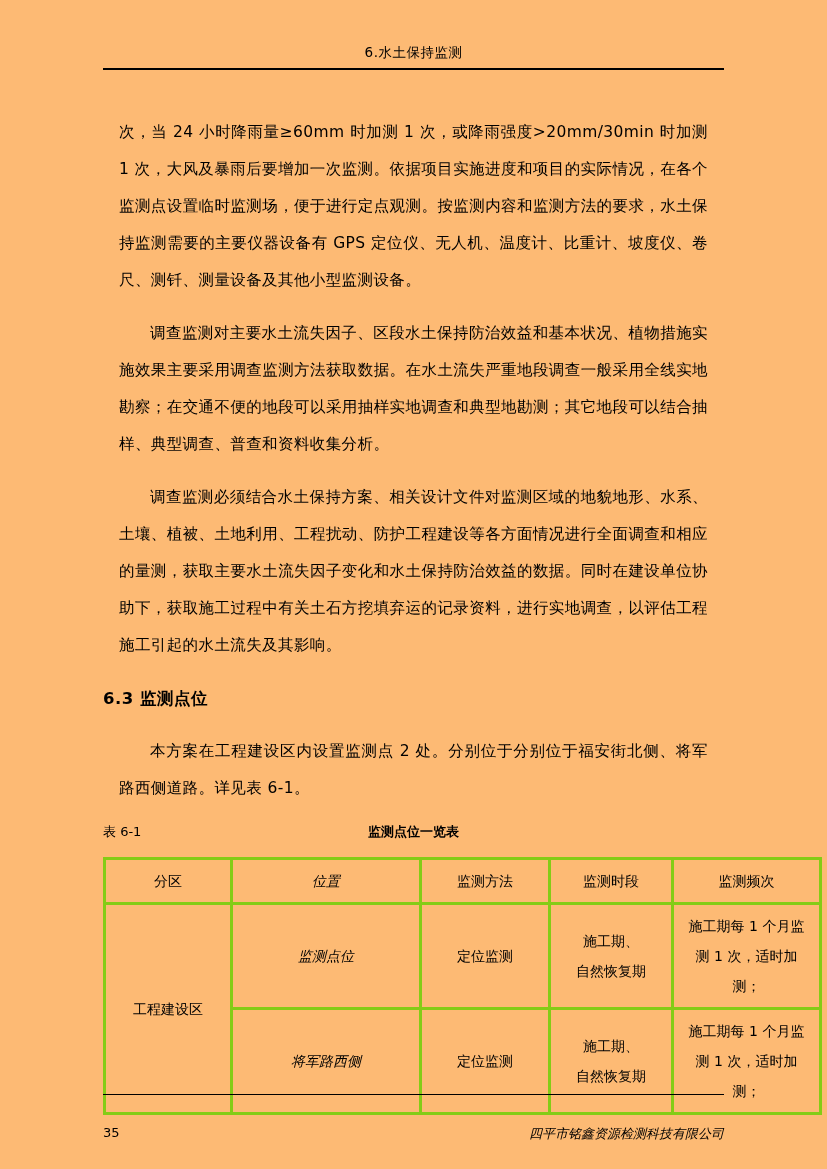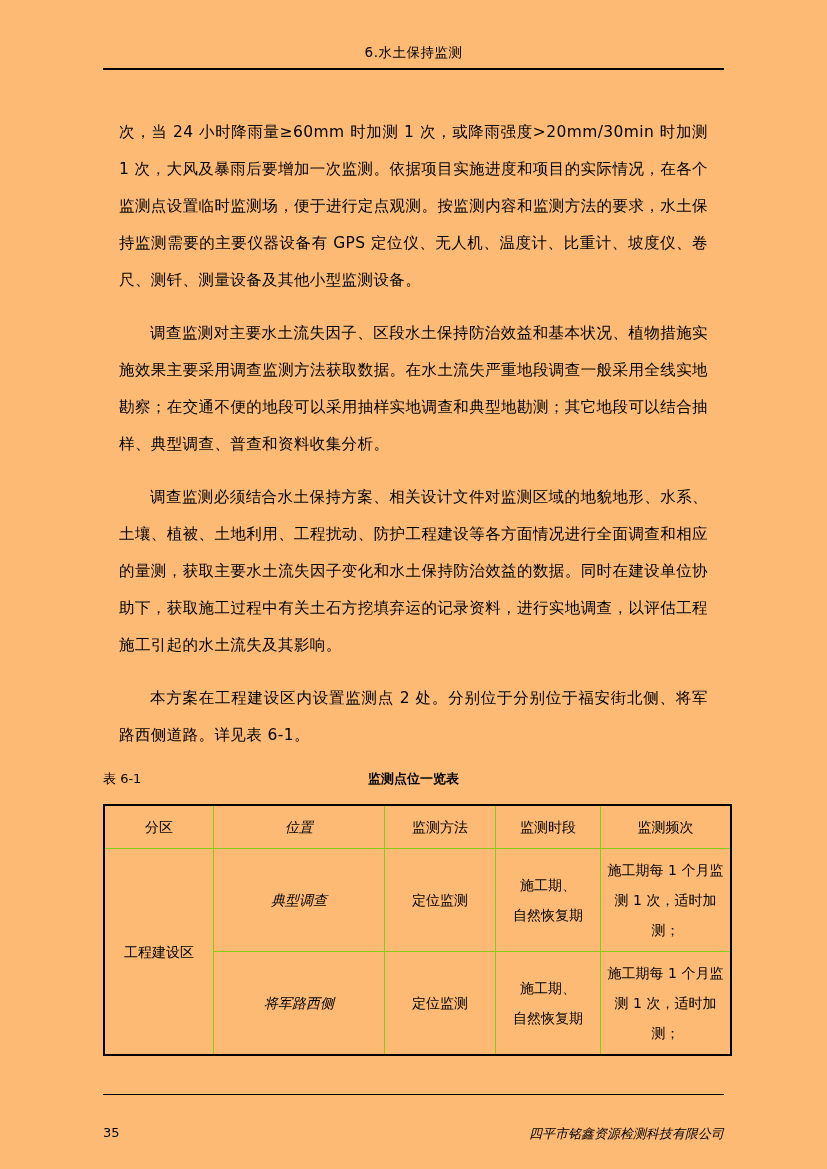--- a/index.html
+++ b/index.html
@@ -84,26 +84,26 @@
     text-align: center;
     font-weight: bold;
   }
   table.data {
     border-collapse: collapse;
     width: 621px;
     margin-top: 6px;
     table-layout: fixed;
   }
   table.data td, table.data th {
-    border: 1px solid #84cc16;
+    border: 3px solid #84cc16;
     text-align: center;
     vertical-align: middle;
     font-size: 14px;
     font-weight: normal;
-    padding: 6px 0;
+    padding: 6px 8px;
     line-height: 30px;
   }
   table.data {
     border: 2px solid #000;
   }
   .col1 { width: 108px; }
   .col2 { width: 170px; font-style: italic; }
   .col3 { width: 110px; }
   .col4 { width: 104px; }
   .col5 { width: 129px; }
@@ -144,41 +144,42 @@
   <div class="content">
 
     <div class="header">6.水土保持监测</div>
     <div class="header-rule"></div>
 
     <div class="body-area">
       <p class="para">次，当 24 小时降雨量≥60mm 时加测 1 次，或降雨强度&gt;20mm/30min 时加测 1 次，大风及暴雨后要增加一次监测。依据项目实施进度和项目的实际情况，在各个监测点设置临时监测场，便于进行定点观测。按监测内容和监测方法的要求，水土保持监测需要的主要仪器设备有 GPS 定位仪、无人机、温度计、比重计、坡度仪、卷尺、测钎、测量设备及其他小型监测设备。</p>
       <p class="para indent">调查监测对主要水土流失因子、区段水土保持防治效益和基本状况、植物措施实施效果主要采用调查监测方法获取数据。在水土流失严重地段调查一般采用全线实地勘察；在交通不便的地段可以采用抽样实地调查和典型地勘测；其它地段可以结合抽样、典型调查、普查和资料收集分析。</p>
       <p class="para indent">调查监测必须结合水土保持方案、相关设计文件对监测区域的地貌地形、水系、土壤、植被、土地利用、工程扰动、防护工程建设等各方面情况进行全面调查和相应的量测，获取主要水土流失因子变化和水土保持防治效益的数据。同时在建设单位协助下，获取施工过程中有关土石方挖填弃运的记录资料，进行实地调查，以评估工程施工引起的水土流失及其影响。</p>
 
+      <h2 class="heading">6.3 监测点位</h2>
       <p class="para indent">本方案在工程建设区内设置监测点 2 处。分别位于分别位于福安街北侧、将军路西侧道路。详见表 6-1。</p>
 
       <div class="table-caption">
         <span class="caption-left">表 6-1</span>
         <span class="caption-center">监测点位一览表</span>
       </div>
 
       <table class="data">
         <thead>
           <tr>
             <th class="col1">分区</th>
             <th class="col2">位置</th>
             <th class="col3">监测方法</th>
             <th class="col4">监测时段</th>
             <th class="col5">监测频次</th>
           </tr>
         </thead>
         <tbody>
           <tr>
             <td class="col1" rowspan="2">工程建设区</td>
-            <td class="col2">典型调查</td>
+            <td class="col2">监测点位</td>
             <td class="col3">定位监测</td>
             <td class="col4 two-line">
               <span>施工期、</span>
               <span>自然恢复期</span>
             </td>
             <td class="col5 two-line">
               <span>施工期每 1 个月监</span>
               <span>测 1 次，适时加测；</span>
             </td>
           </tr>

